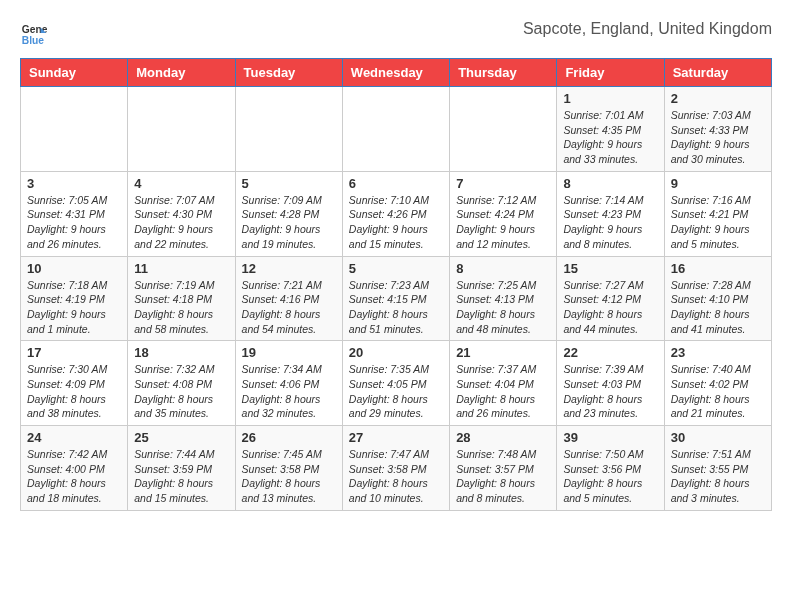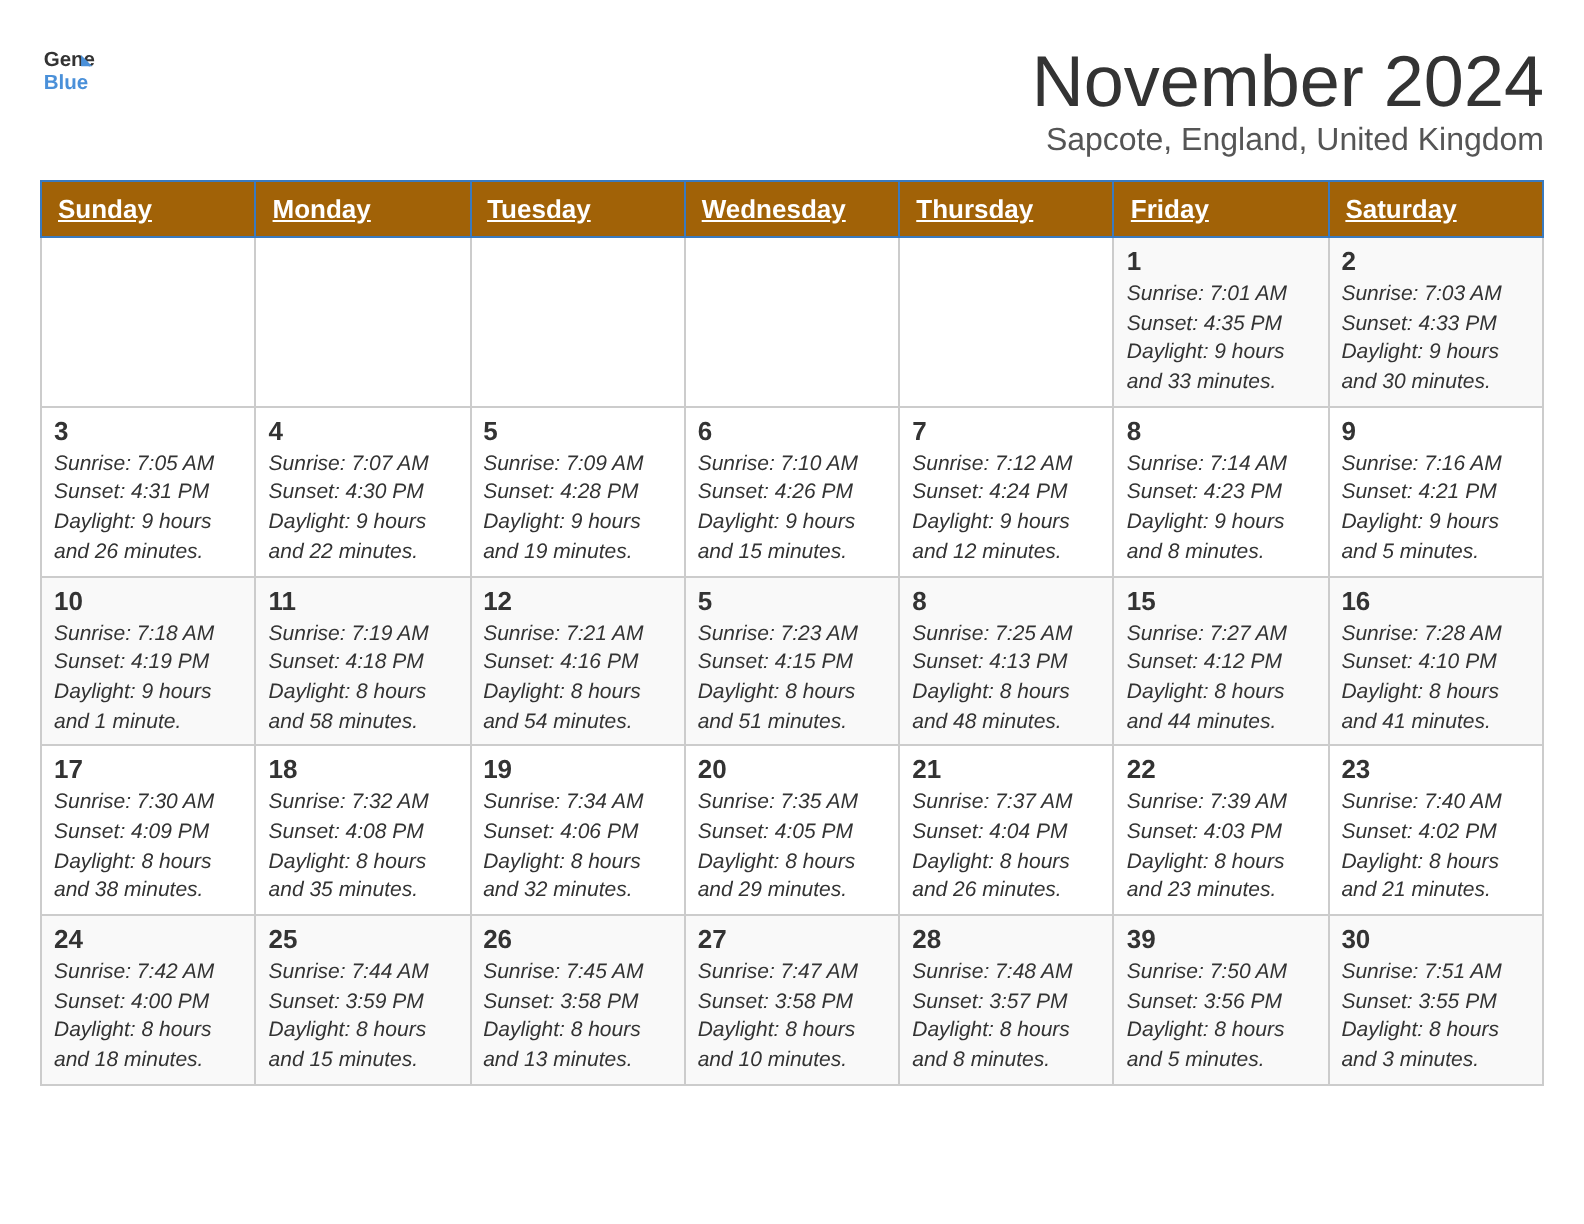--- a/index.html
+++ b/index.html
@@ -35,23 +35,22 @@
     }
     .subtitle {
       font-size: 16px;
       color: #555;
     }
     table {
       width: 100%;
       border-collapse: collapse;
     }
     thead tr {
-      background-color: #a16207;
+      background-color: #ef4444;
       color: white;
-      text-decoration: underline;
     }
     thead th {
       padding: 6px 8px;
       font-size: 13px;
       font-weight: bold;
       text-align: left;
       border: 1px solid #3a7abf;
     }
     tbody tr {
       vertical-align: top;
@@ -89,21 +88,20 @@
 
 <div class="header">
   <div class="logo">
     <svg class="logo-icon" viewBox="0 0 30 30">
       <text x="2" y="14" font-size="11" font-weight="bold" fill="#333">General</text>
       <text x="2" y="26" font-size="11" font-weight="bold" fill="#4a90d9">Blue</text>
       <polygon points="22,8 28,14 22,14" fill="#4a90d9"></polygon>
     </svg>
   </div>
   <div class="title-block">
-    <div class="month-title">November 2024</div>
     <div class="subtitle">Sapcote, England, United Kingdom</div>
   </div>
 </div>
 
 <table>
   <thead>
     <tr>
       <th>Sunday</th>
       <th>Monday</th>
       <th>Tuesday</th>

